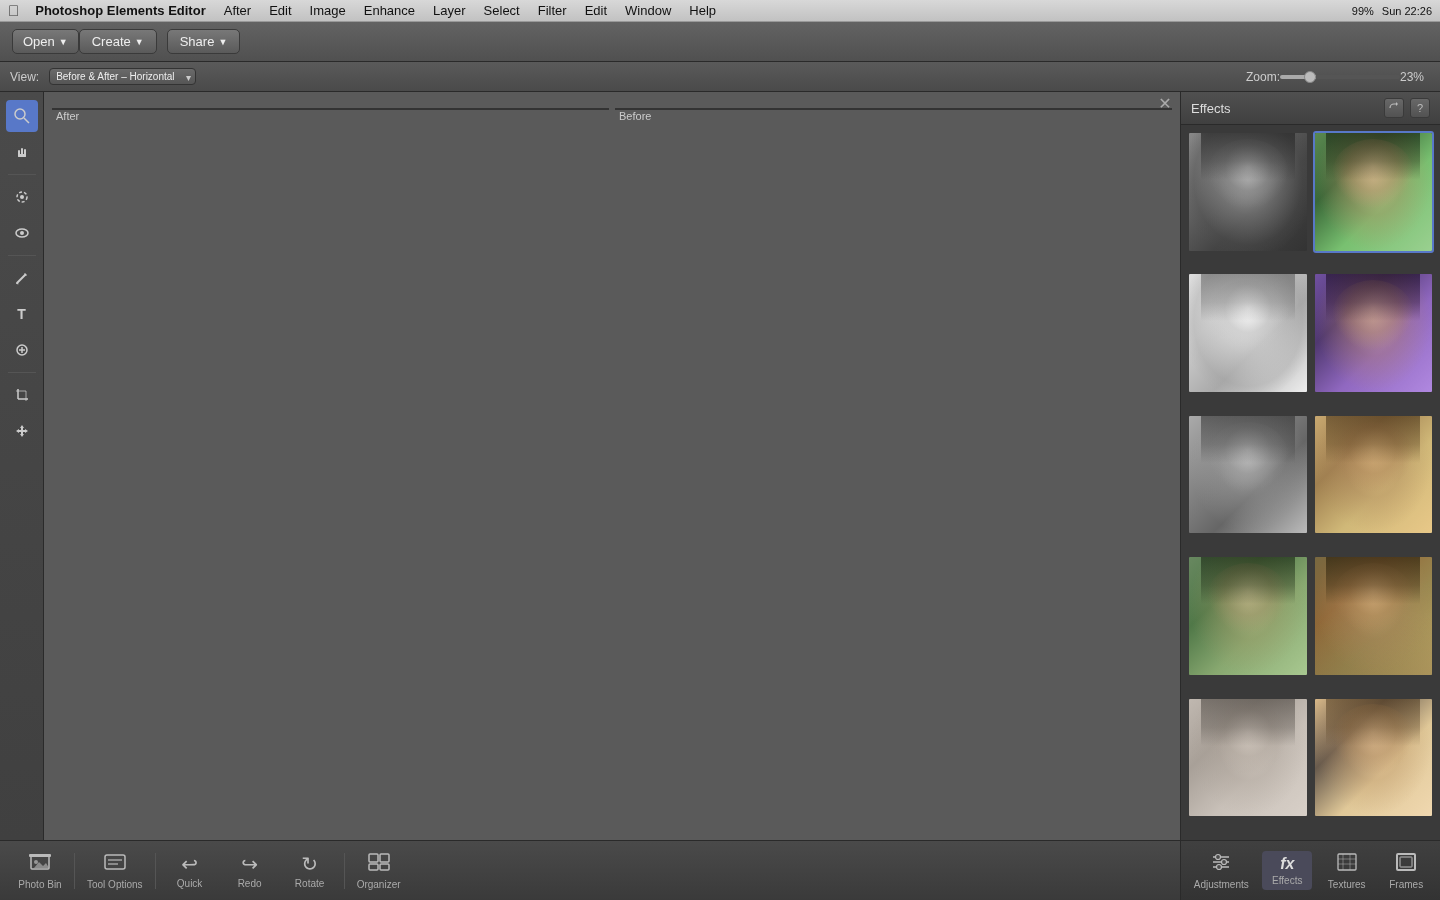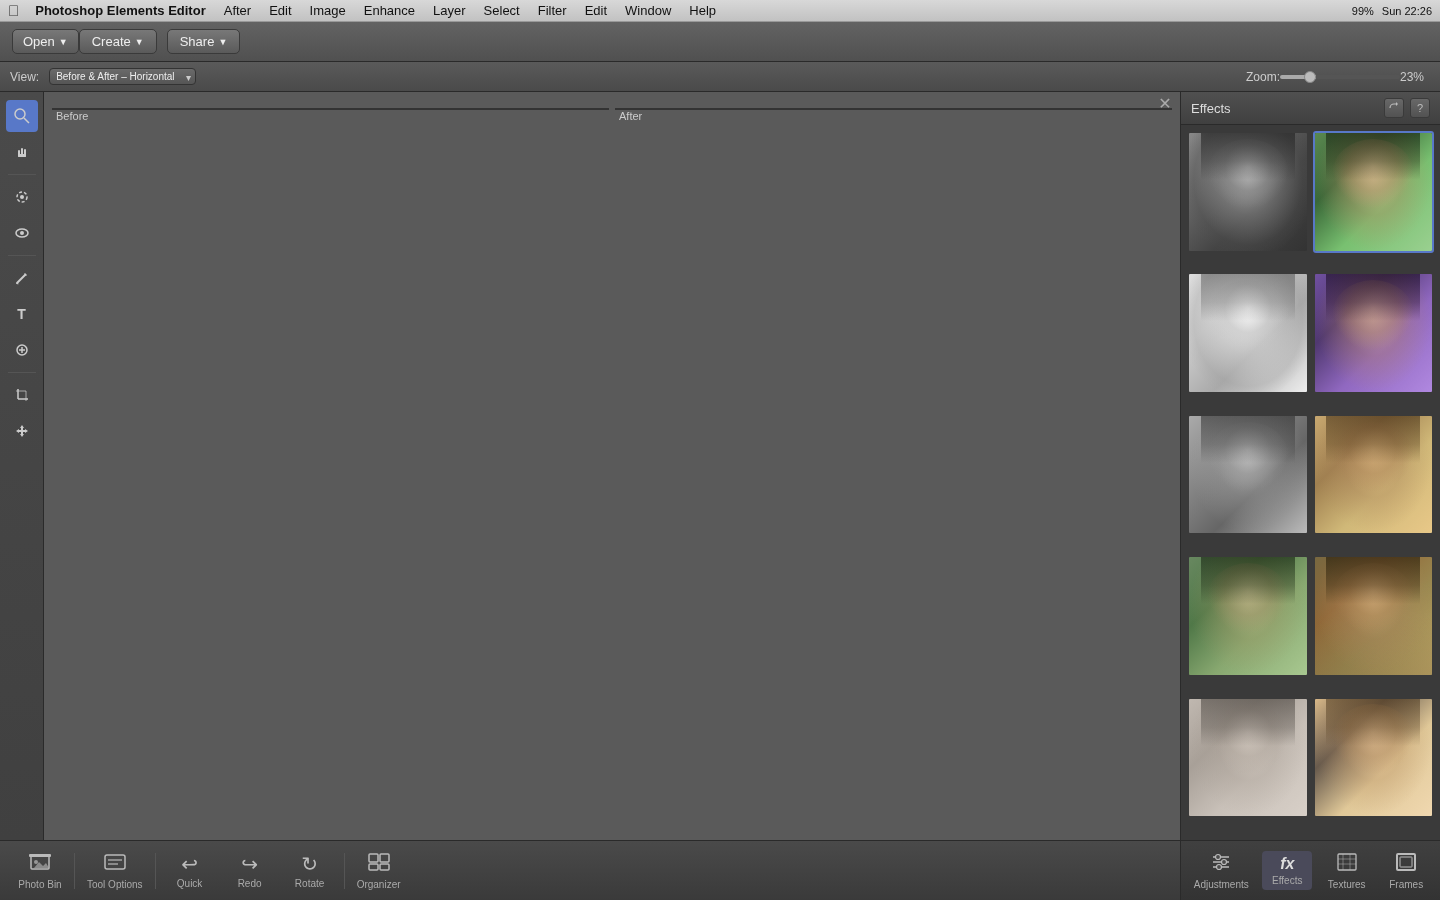--- a/index.html
+++ b/index.html
@@ -639,37 +639,37 @@
         <polygon points="8,2 10,5 9,5 9,7 11,7 11,6 14,8 11,10 11,9 9,9 9,11 10,11 8,14 6,11 7,11 7,9 5,9 5,10 2,8 5,6 5,7 7,7 7,5 6,5" fill="#ccc"></polygon>
       </svg>
     </div>
   </div>
 
   <div id="canvas-area">
     <div class="close-btn">✕</div>
     <div class="before-after-container">
 
       <div class="image-wrapper">
+        <span class="panel-section-label">After</span>
+        <div class="image-panel">
+          <div class="after-photo">
+            <div class="hair-overlay" style="background: linear-gradient(180deg, rgba(30,15,10,0.85) 0%, rgba(35,20,10,0.65) 50%, transparent 100%);"></div>
+            <div class="hair-side" style="background: linear-gradient(180deg, rgba(30,15,10,0.75) 0%, rgba(35,20,10,0.5) 60%, transparent 100%);"></div>
+            <div class="face-overlay" style="background: radial-gradient(ellipse at 50% 45%, rgba(245,200,155,0.45) 0%, rgba(215,165,125,0.28) 40%, transparent 70%);"></div>
+          </div>
+        </div>
+      </div>
+
+      <div class="image-wrapper">
         <span class="panel-section-label">Before</span>
         <div class="image-panel">
           <div class="before-photo">
             <div class="hair-overlay"></div>
             <div class="hair-side"></div>
             <div class="face-overlay"></div>
-          </div>
-        </div>
-      </div>
-
-      <div class="image-wrapper">
-        <span class="panel-section-label">After</span>
-        <div class="image-panel">
-          <div class="after-photo">
-            <div class="hair-overlay" style="background: linear-gradient(180deg, rgba(30,15,10,0.85) 0%, rgba(35,20,10,0.65) 50%, transparent 100%);"></div>
-            <div class="hair-side" style="background: linear-gradient(180deg, rgba(30,15,10,0.75) 0%, rgba(35,20,10,0.5) 60%, transparent 100%);"></div>
-            <div class="face-overlay" style="background: radial-gradient(ellipse at 50% 45%, rgba(245,200,155,0.45) 0%, rgba(215,165,125,0.28) 40%, transparent 70%);"></div>
           </div>
         </div>
       </div>
     </div>
   </div>
 
   <div id="effects-panel">
     <div class="effects-header">
       <span class="effects-title">Effects</span>
       <div class="effects-icons">

